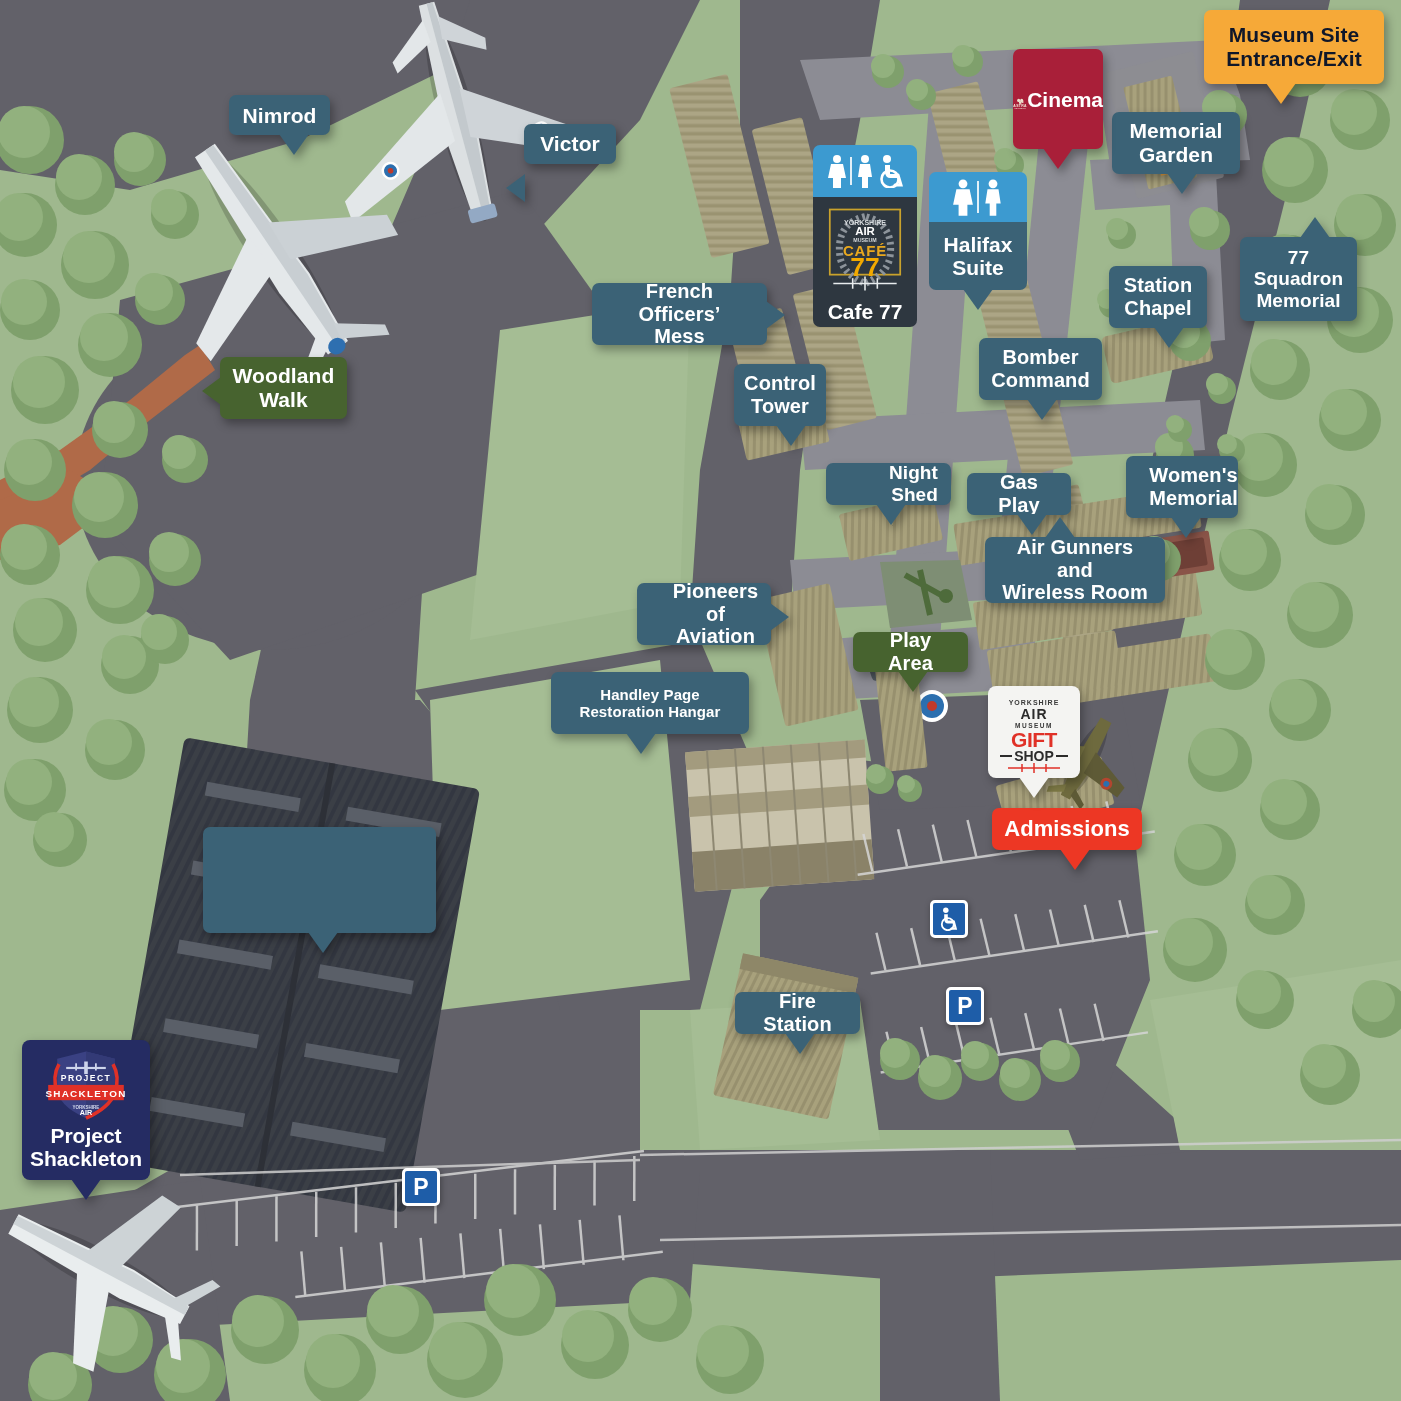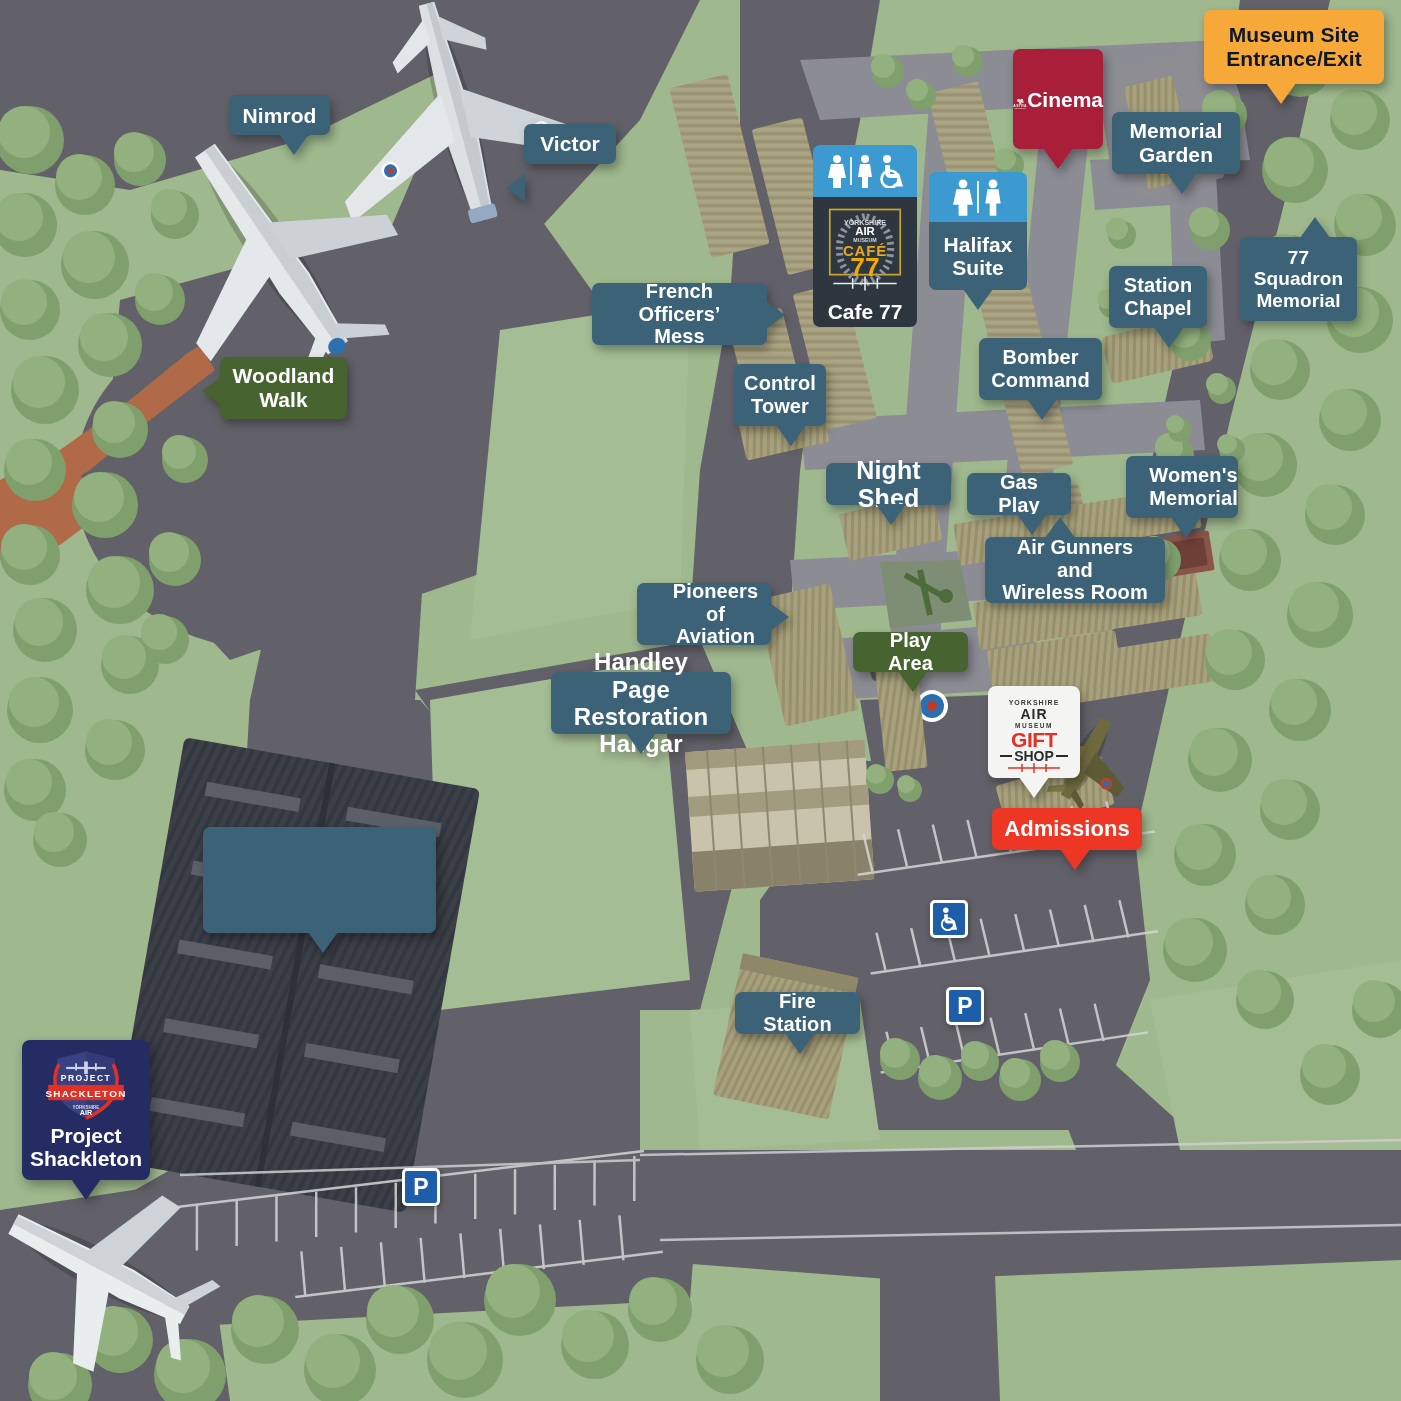--- a/index.html
+++ b/index.html
@@ -578,21 +578,21 @@
       <div class="lbl teal" style="left: 979px; top: 338px; width: 123px; height: 62px; font-size: 20px;">
         <span class="t">Bomber
 Command</span>
         <span class="pt down" style="--c: #3B6276; left: 48px;"></span>
       </div>
       <div class="lbl teal" style="left: 734px; top: 364px; width: 92px; height: 62px; font-size: 20px;">
         <span class="t">Control
 Tower</span>
         <span class="pt down" style="--c: #3B6276; left: 42px;"></span>
       </div>
-      <div class="lbl teal" style="left: 826px; top: 463px; width: 125px; height: 42px; font-size: 25px;">
+      <div class="lbl teal" style="left: 826px; top: 463px; width: 125px; height: 42px; font-size: 19px; text-align: right;">
         <span class="t">Night Shed</span>
         <span class="pt down" style="--c: #3B6276; left: 50px;"></span>
       </div>
       <div class="lbl teal" style="left: 967px; top: 473px; width: 104px; height: 42px; font-size: 20px;">
         <span class="t">Gas Play</span>
         <span class="pt down" style="--c: #3B6276; left: 50px;"></span>
       </div>
       <div class="lbl teal" style="left: 1126px; top: 456px; width: 112px; height: 62px; font-size: 20px; padding-left: 36px;">
         <span class="t">Women's
 Memorial</span>
@@ -605,21 +605,21 @@
       </div>
       <div class="lbl teal" style="left: 637px; top: 583px; width: 134px; height: 62px; font-size: 20px; padding-left: 36px;">
         <span class="t">Pioneers
 of Aviation</span>
         <span class="pt right" style="--c: #3B6276; top: 20px;"></span>
       </div>
       <div class="lbl green" style="left: 853px; top: 632px; width: 115px; height: 40px; font-size: 20px;">
         <span class="t">Play Area</span>
         <span class="pt down" style="--c: #47632F; left: 45px;"></span>
       </div>
-      <div class="lbl teal" style="left: 551px; top: 672px; width: 180px; height: 62px; font-size: 24px;">
+      <div class="lbl teal" style="left: 551px; top: 672px; width: 198px; height: 62px; font-size: 15px;">
         <span class="t">Handley Page
 Restoration Hangar</span>
         <span class="pt down" style="--c: #3B6276; left: 75px;"></span>
       </div>
       <div class="lbl green" style="left: 220px; top: 357px; width: 127px; height: 62px; font-size: 21px;">
         <span class="t">Woodland
 Walk</span>
         <span class="pt left" style="--c: #47632F; top: 20px;"></span>
       </div>
       <div class="lbl teal" style="left: 203px; top: 827px; width: 233px; height: 106px; font-size: 20px;">

